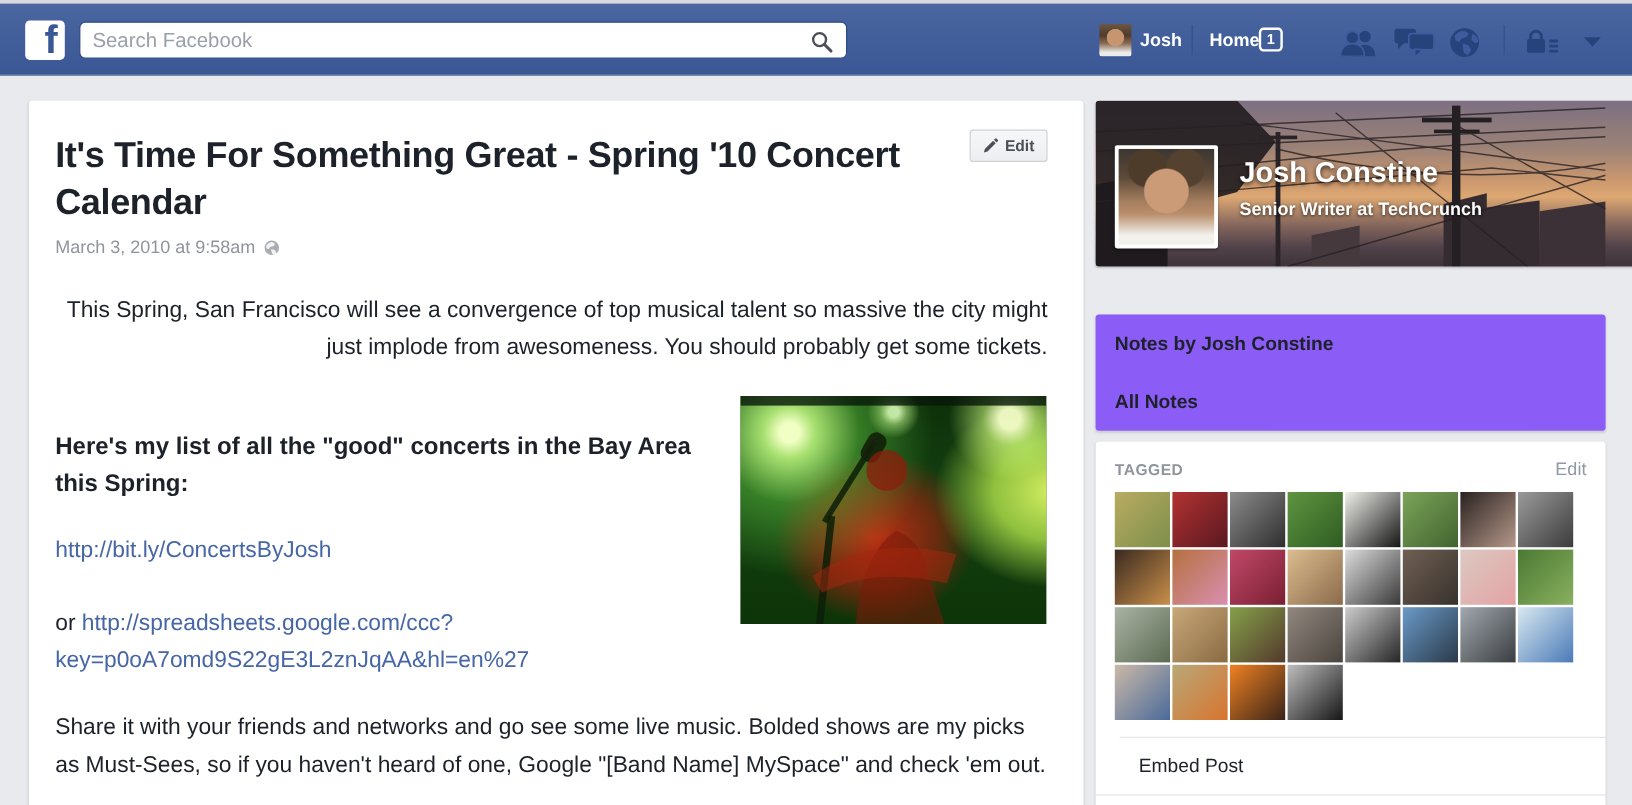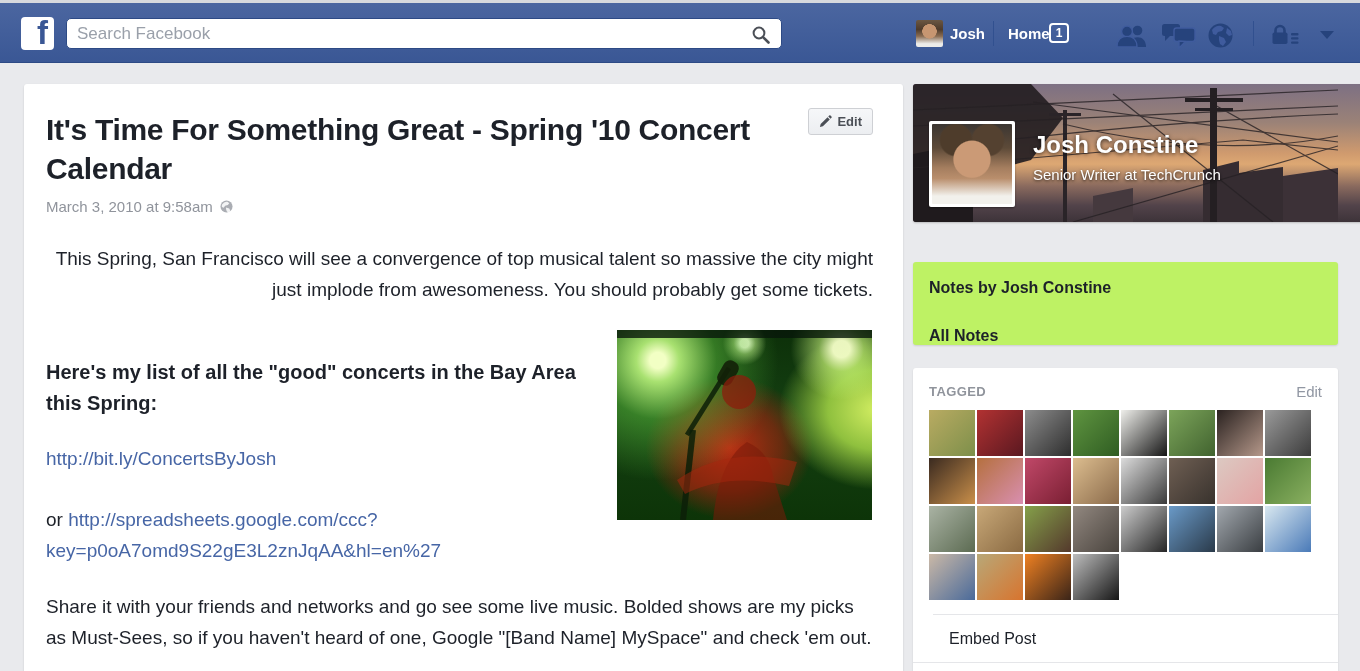--- a/index.html
+++ b/index.html
@@ -19,21 +19,21 @@
   }
   .fb-logo {
     position:absolute; left:21px; top:14px; width:33px; height:33px;
     background:#fff; border-radius:4px; overflow:hidden; cursor:pointer;
   }
   .fb-logo span {
     position:absolute; right:6px; top:-3px;
     font-size:33px; font-weight:bold; color:#3a5795;
   }
   .search {
-    position:absolute; left:66px; top:15px; width:716px; height:31px;
+    position:absolute; left:66px; top:15px; width:640px; height:31px;
     background:#fff; border:1px solid #2d4a85; border-radius:5px;text-decoration:underline;
   }
   .search input {
     width:100%; height:100%; border:0; outline:0; background:transparent;
     font-family:inherit; font-size:17px; color:#333; padding:0 42px 0 10px; border-radius:5px;
   }
   .search input::placeholder { color:#9aa0aa; }
   .search-icon { position:absolute; right:10px; top:6px; }
   .nav-avatar {
     position:absolute; left:916px; top:17px; width:27px; height:27px; border-radius:2px; cursor:pointer;
@@ -114,25 +114,25 @@
       radial-gradient(circle at 30% 20%, #4e3c2b 0 18%, rgba(0,0,0,0) 20%),
       radial-gradient(circle at 70% 20%, #544130 0 18%, rgba(0,0,0,0) 20%),
       linear-gradient(180deg,#3c3632 0%,#5d4a38 30%,#a57e5f 55%,#b98e6c 68%,#f2f1ec 90%);
   }
   .cover-name {
     position:absolute; left:120px; top:47px; color:#fff;
     font-size:24px; font-weight:bold; text-shadow:0 1px 4px rgba(0,0,0,.75); cursor:pointer;
   }
   .cover-sub {
     position:absolute; left:120px; top:82px; color:#fff;
-    font-size:15px; font-weight:normal; text-shadow:0 1px 3px rgba(0,0,0,.75);
+    font-size:15px; font-weight:bold; text-shadow:0 1px 3px rgba(0,0,0,.75);
   }
   .notes-card {
-    position:absolute; left:913px; top:262px; width:425px; height:83px;
-    background:#bef264; border-radius:3px; box-shadow:0 1px 2px rgba(0,0,0,.12);
+    position:absolute; left:913px; top:262px; width:425px; height:97px;
+    background:#8b5cf6; border-radius:3px; box-shadow:0 1px 2px rgba(0,0,0,.12);
     padding:17px 16px;
   }
   .notes-card .row1 { font-size:16px; font-weight:bold; color:#1d2129; cursor:pointer; }
   .notes-card .row2 { margin-top:30px; font-size:16px; font-weight:bold; color:#1d2129; cursor:pointer; }
   .tagged-card {
     position:absolute; left:913px; top:368px; width:425px;
     background:#fff; border-radius:3px; box-shadow:0 1px 2px rgba(0,0,0,.12);
   }
   .tagged-head { display:flex; justify-content:space-between; align-items:center; padding:15px 16px 10px; }
   .tagged-title { font-size:13px; font-weight:bold; letter-spacing:.4px; color:#90949c; }

